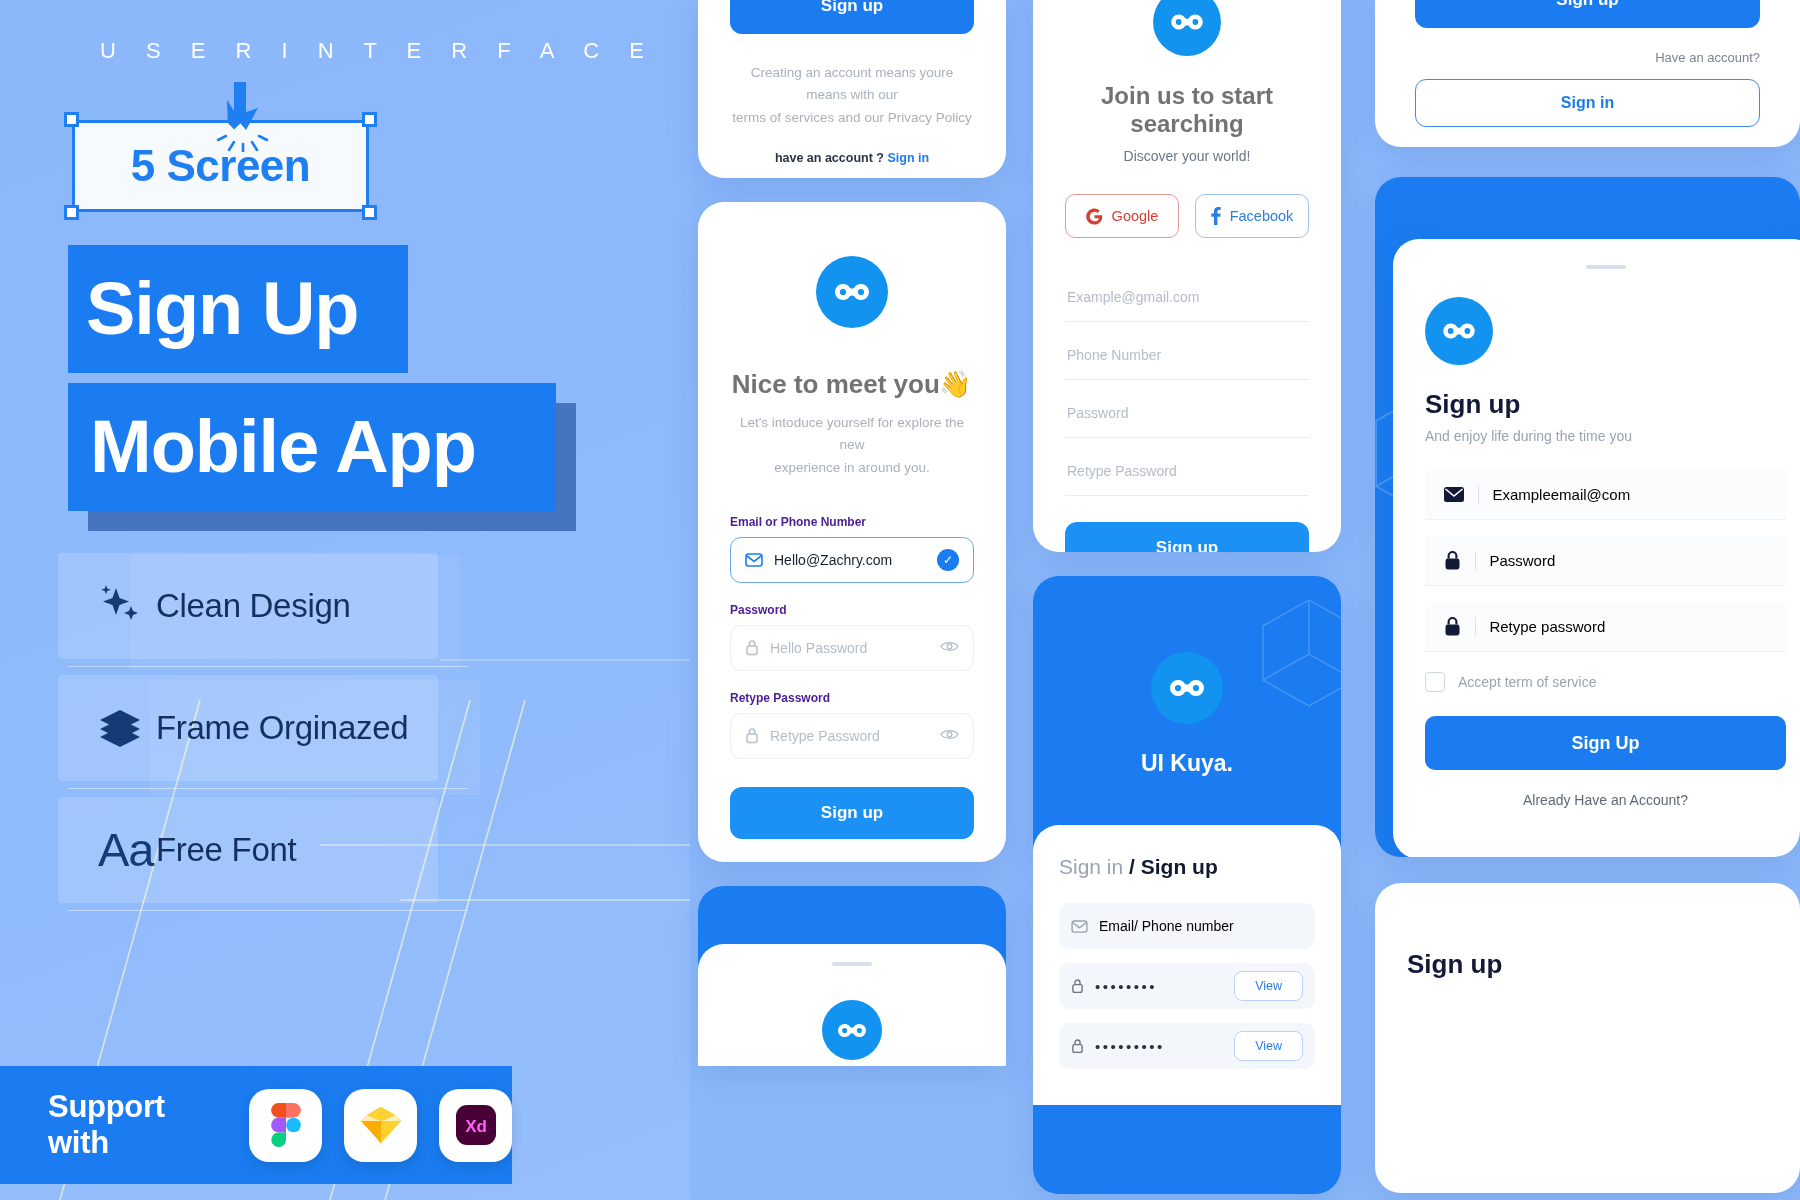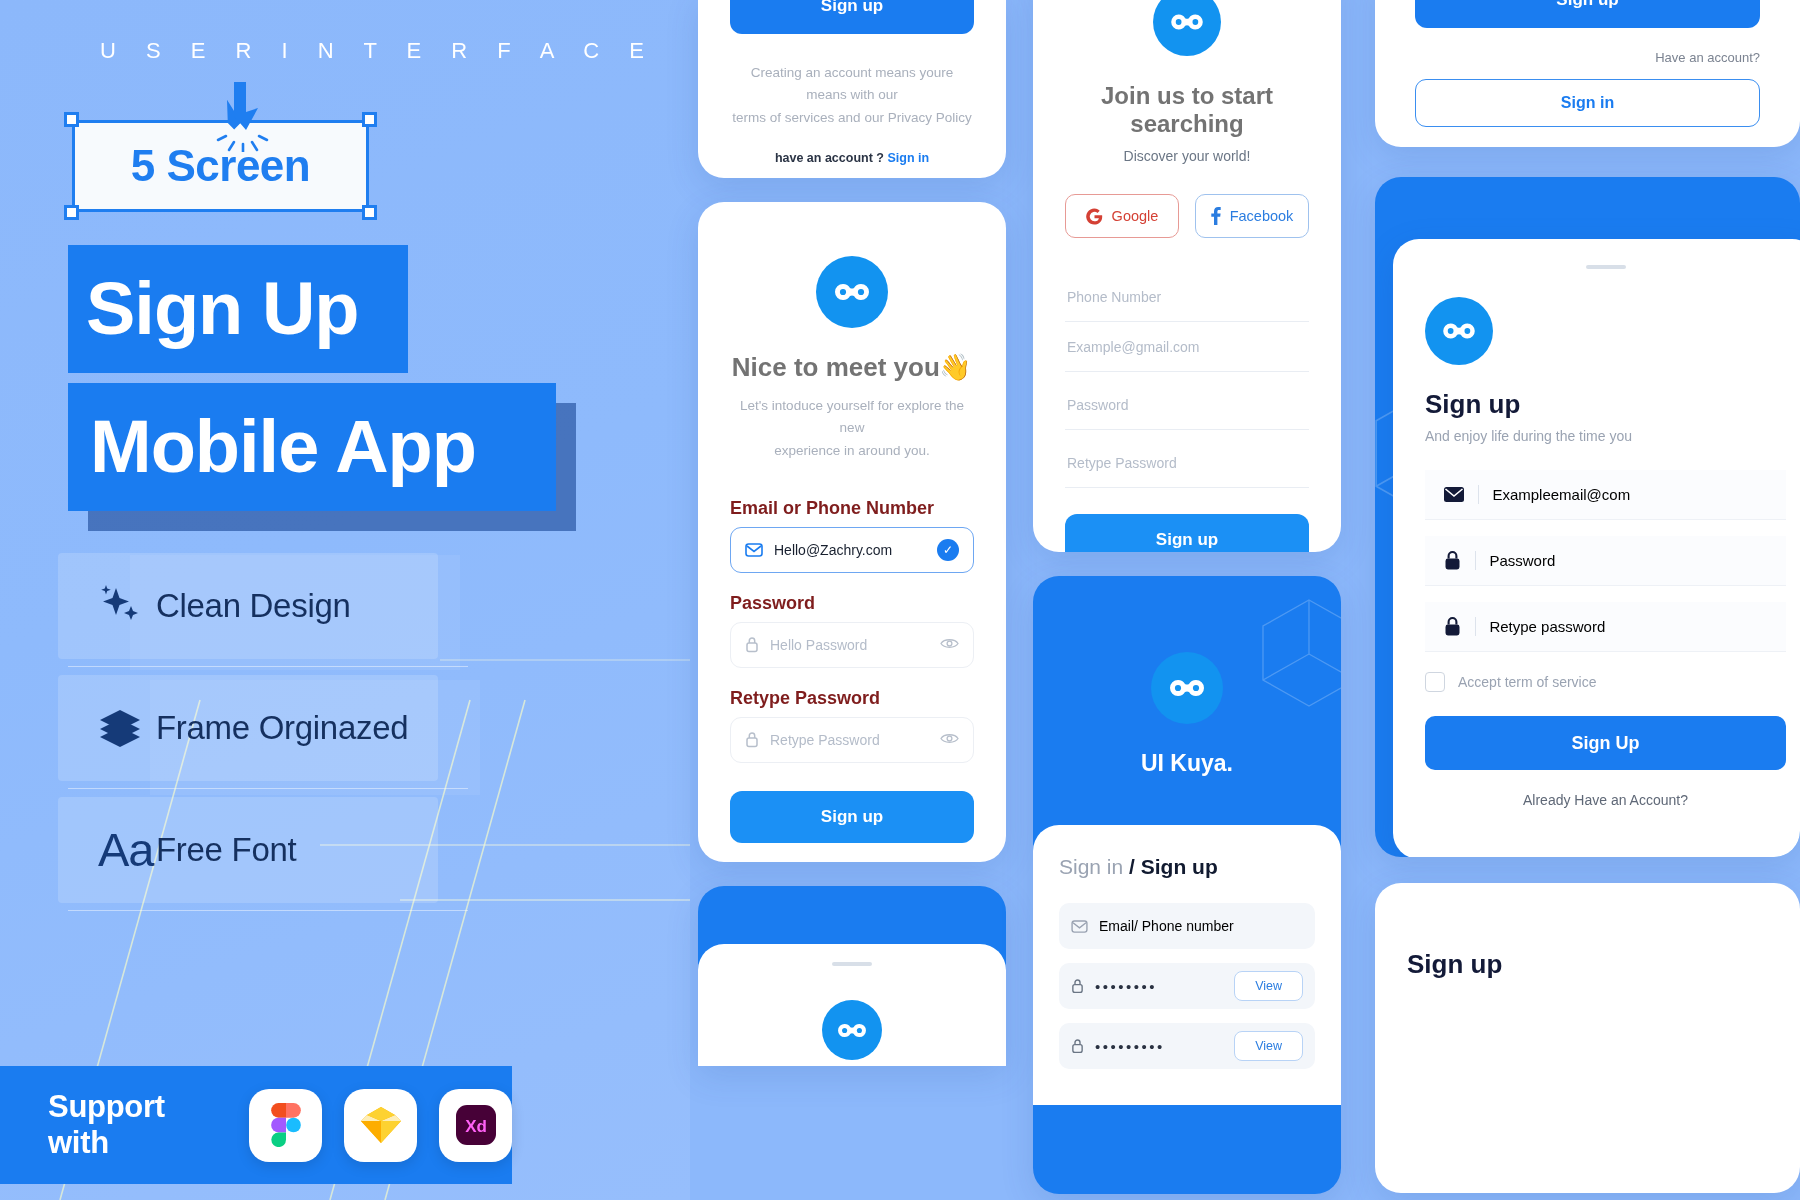--- a/index.html
+++ b/index.html
@@ -113,21 +113,21 @@
   }
   .btn-primary{
     background:#1a7cf0;color:#fff;border-radius:12px;height:50px;
     display:flex;align-items:center;justify-content:center;
     font-size:17px;font-weight:700;
   }
   .btn-primary.light{background:#1b90f5;}
   .muted{color:#a9b0bc;font-size:13.5px;line-height:1.65;text-align:center;}
   .tiny-note{font-size:12.5px;color:#2b3445;text-align:center;font-weight:600;}
   .tiny-note b{color:#1a7cf0;}
-  .field-label{font-size:18px;color:#7f1d1d;font-weight:700;margin-bottom:8px;}
+  .field-label{font-size:12px;color:#4c1d95;font-weight:700;margin-bottom:8px;}
   .field{
     height:46px;border:1.5px solid #cfd9e6;border-radius:11px;
     display:flex;align-items:center;padding:0 14px;gap:11px;font-size:14px;
   }
   .field.active{border-color:#6ea7f2;}
   .field.flat{border:none;border-bottom:1.5px solid #e9edf3;border-radius:0;padding:0 2px;}
   .field .ph{color:#b4bcc9;}
   .field .val{color:#18202f;}
   .check-circle{
     margin-left:auto;width:22px;height:22px;border-radius:50%;background:#1a7cf0;
@@ -303,21 +303,21 @@
 
   <div class="phone" style="width:308px;height:660px;margin-top:24px;padding:54px 32px 0;">
     <div class="logo-circle">
       <svg width="46" height="28" viewBox="0 0 46 28">
         <path d="M6 14 a8 8 0 0 1 8-8 a8 8 0 0 1 7 4 a4 4 0 0 0 4 0 a8 8 0 0 1 7-4 a8 8 0 0 1 0 16 a8 8 0 0 1-7-4 a4 4 0 0 0-4 0 a8 8 0 0 1-7 4 a8 8 0 0 1-8-8z" fill="#ffffff"></path>
         <circle cx="14" cy="14" r="3.1" fill="#1293f0"></circle>
         <circle cx="32" cy="14" r="3.1" fill="#1293f0"></circle>
       </svg>
     </div>
 
-    <div class="h-title" style="margin-top:24px;">
+    <div class="h-title" style="margin-top:41px;">
       <span>Nice to meet you</span><span>👋</span>
     </div>
     <div class="muted" style="margin-top:12px;">
       <div>Let's intoduce yourself for explore the new</div>
       <div>experience in around you.</div>
     </div>
 
     <div style="margin-top:36px;">
       <div class="field-label">Email or Phone Number</div>
       <div class="field active">
@@ -411,25 +411,25 @@
       </div>
       <div class="social-btn fb">
         <svg width="10" height="18" viewBox="0 0 10 18">
           <path d="M6.4 18V9.8h2.8l.4-3.2H6.4V4.5c0-.9.3-1.5 1.6-1.5h1.7V.1A23 23 0 0 0 7.2 0C4.7 0 3 1.5 3 4.2v2.4H.3v3.2H3V18z" fill="#2b7de0"></path>
         </svg>
         <span>Facebook</span>
       </div>
     </div>
 
     <div style="margin-top:34px;">
+      <div class="field flat" style="height:50px;">
+        <span class="ph">Example@gmail.com</span>
+      </div>
       <div class="field flat" style="height:50px;margin-top:8px;">
         <span class="ph">Phone Number</span>
-      </div>
-      <div class="field flat" style="height:50px;">
-        <span class="ph">Example@gmail.com</span>
       </div>
       <div class="field flat" style="height:50px;margin-top:8px;">
         <span class="ph">Password</span>
       </div>
       <div class="field flat" style="height:50px;margin-top:8px;">
         <span class="ph">Retype Password</span>
       </div>
     </div>
 
     <div class="btn-primary light" style="margin-top:26px;height:52px;">

